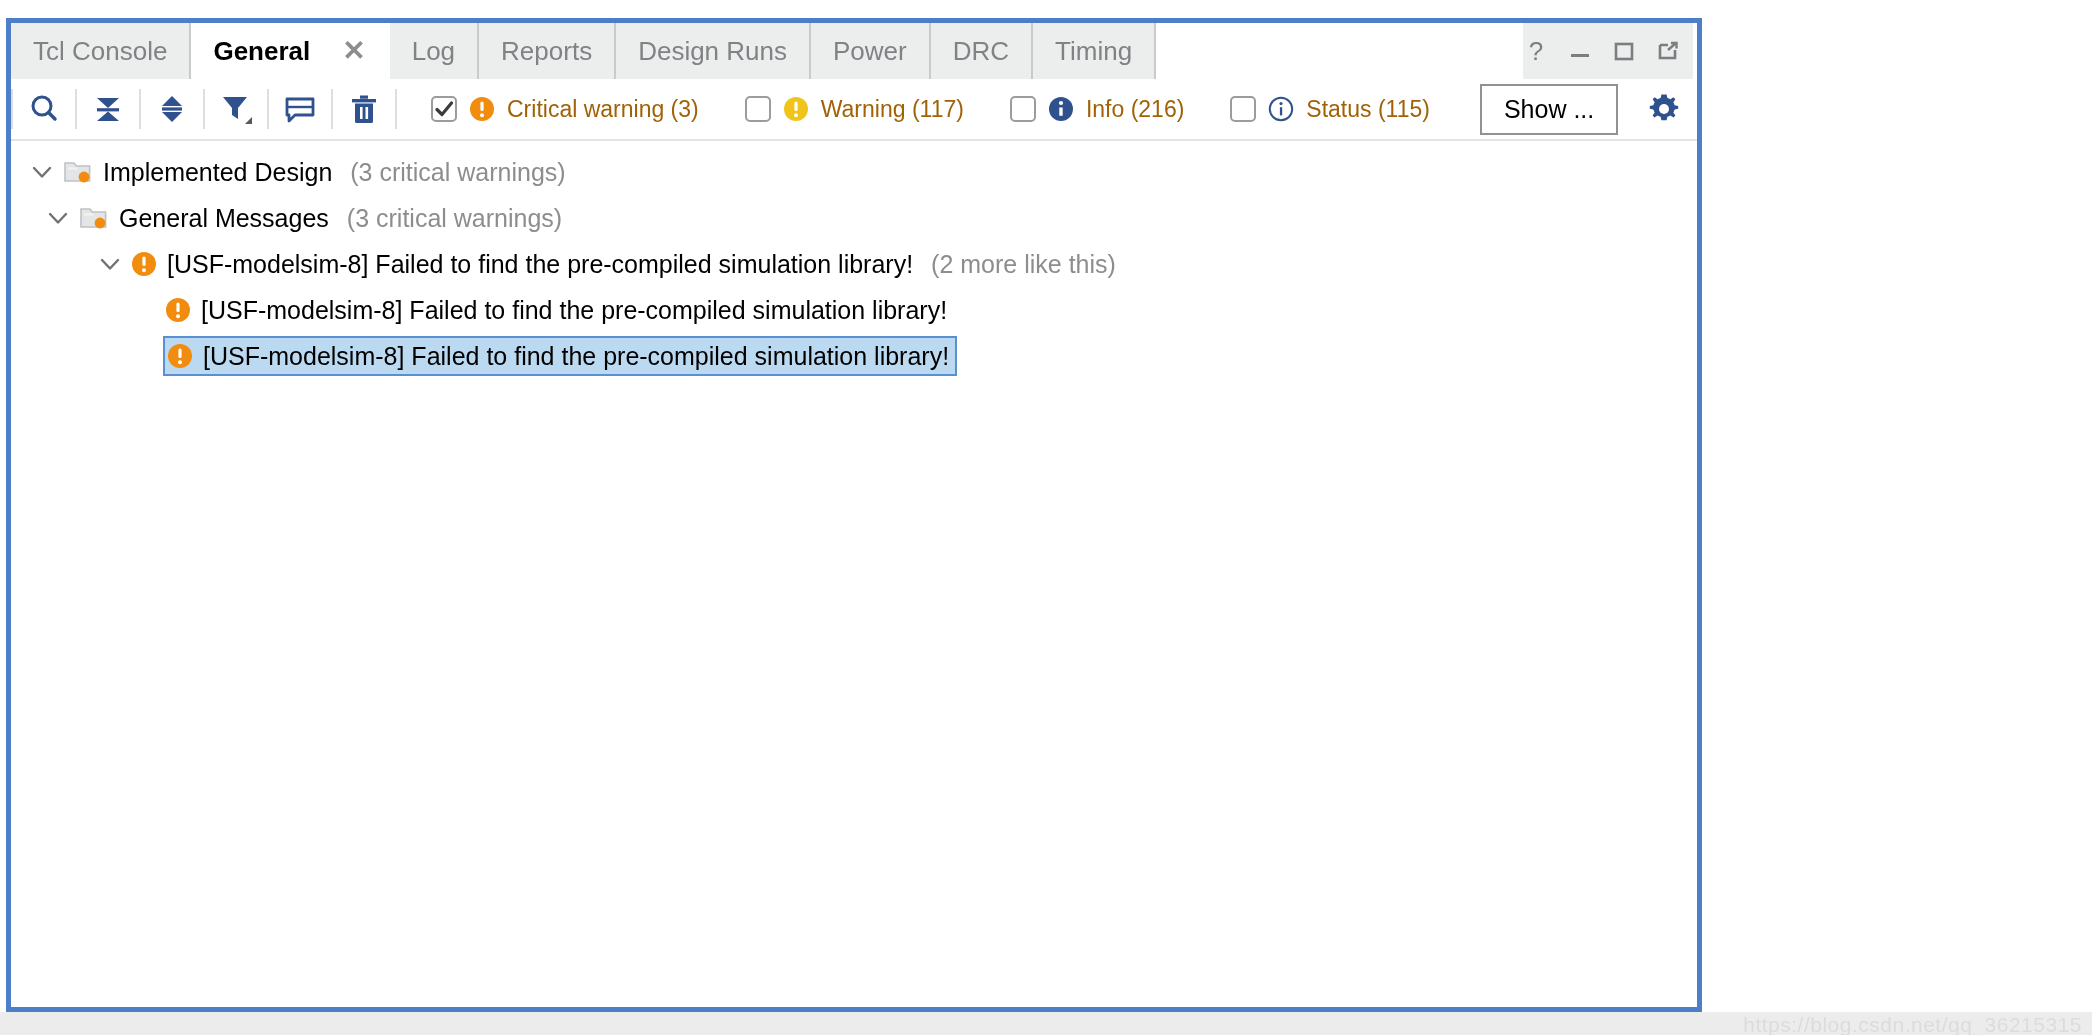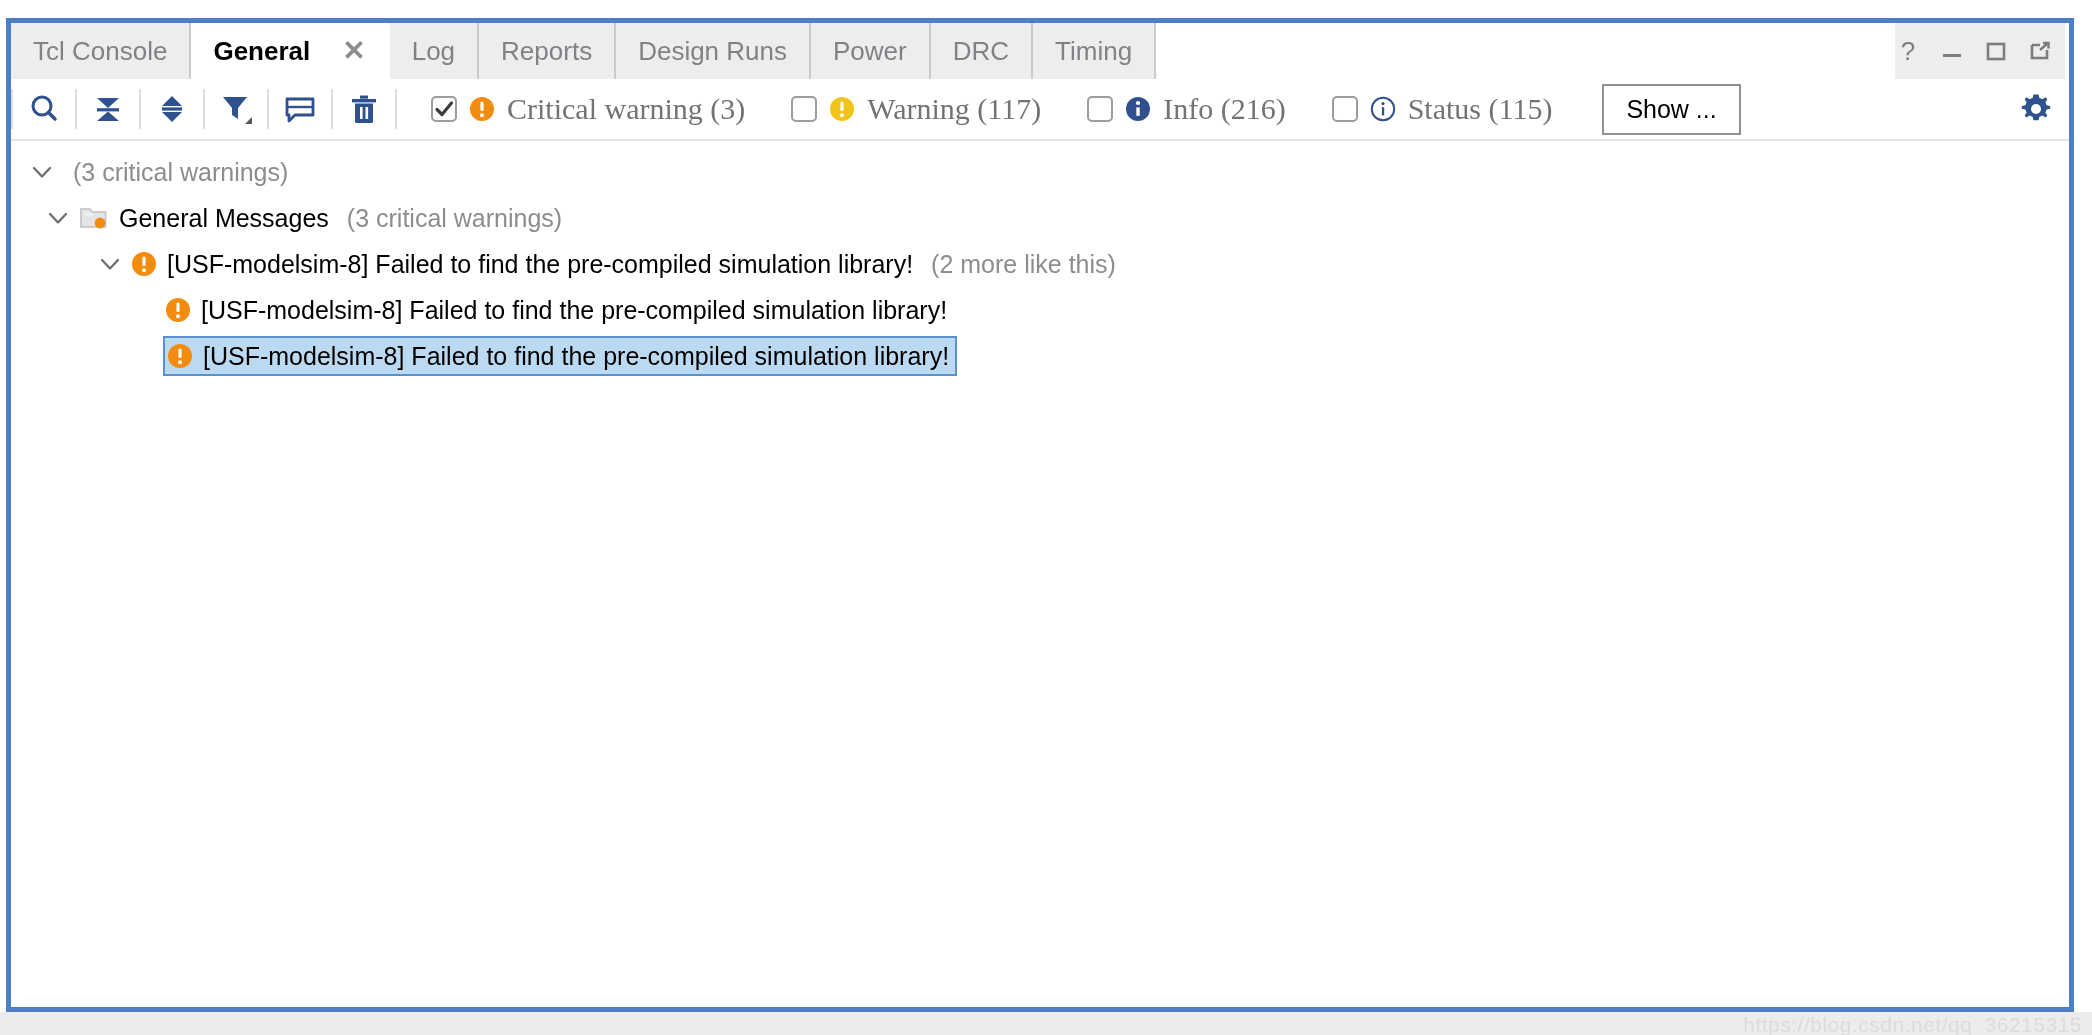--- a/index.html
+++ b/index.html
@@ -17,21 +17,21 @@
     width: 2092px;
     height: 1035px;
     background: #ffffff;
   }
 
   
   .panel {
     position: absolute;
     left: 6px;
     top: 18px;
-    width: 2068px;
+    width: 1696px;
     height: 994px;
     border: 5px solid #4d7fc9;
     box-sizing: border-box;
     background: #ffffff;
     display: flex;
     flex-direction: column;
   }
 
   
   .tabbar {
@@ -158,23 +158,22 @@
   .sev-icon {
     width: 26px;
     height: 26px;
     margin-right: 12px;
     flex: none;
     display: inline-flex;
     align-items: center;
     justify-content: center;
   }
   .filter-label {
-    font-size: 30px;
-    color: #737373;
-    font-family: Liberation Serif, serif;
+    font-size: 23px;
+    color: #a16207;
   }
 
   .show-btn {
     border: 2px solid #8f9194;
     background: #ffffff;
     font-size: 25px;
     color: #000000;
     padding: 9px 22px;
     margin-left: 4px;
     white-space: nowrap;
@@ -448,36 +447,46 @@
       </div>
     </div>
 
     <div class="treearea" id="tree-host">
         <div class="row" style="padding-left: 16px;">
           <span class="chev">
             <svg width="26" height="26" viewBox="0 0 26 26">
               <path d="M5 9 L13 17.5 L21 9" fill="none" stroke="#6f7275" stroke-width="2.4" stroke-linecap="round" stroke-linejoin="round"></path>
             </svg>
           </span>
-          <span class="node-sub">(3 critical warnings)</span>
-        </div>
-        <div class="row" style="padding-left: 32px;">
-          <span class="chev">
-            <svg width="26" height="26" viewBox="0 0 26 26">
-              <path d="M5 9 L13 17.5 L21 9" fill="none" stroke="#6f7275" stroke-width="2.4" stroke-linecap="round" stroke-linejoin="round"></path>
-            </svg>
-          </span>
           <span class="msg-plain">
             <span class="node-icon">
               <svg width="30" height="28" viewBox="0 0 30 28">
                 <path d="M2 5 h9 l2.4 3 h13.2 v15 h-24.6 Z" fill="#e4e5e6" stroke="#bfc1c3" stroke-width="1.6"></path>
                 <path d="M5 9.5 h8.5 l1.6 2 h-10.1 Z" fill="#f2f3f3"></path>
                 <circle cx="21" cy="19" r="5.4" fill="#f28c0f"></circle>
               </svg>
             </span>
+            <span class="node-text">Implemented Design</span>
+          </span>
+          <span class="node-sub">(3 critical warnings)</span>
+        </div>
+        <div class="row" style="padding-left: 32px;">
+          <span class="chev">
+            <svg width="26" height="26" viewBox="0 0 26 26">
+              <path d="M5 9 L13 17.5 L21 9" fill="none" stroke="#6f7275" stroke-width="2.4" stroke-linecap="round" stroke-linejoin="round"></path>
+            </svg>
+          </span>
+          <span class="msg-plain">
+            <span class="node-icon">
+              <svg width="30" height="28" viewBox="0 0 30 28">
+                <path d="M2 5 h9 l2.4 3 h13.2 v15 h-24.6 Z" fill="#e4e5e6" stroke="#bfc1c3" stroke-width="1.6"></path>
+                <path d="M5 9.5 h8.5 l1.6 2 h-10.1 Z" fill="#f2f3f3"></path>
+                <circle cx="21" cy="19" r="5.4" fill="#f28c0f"></circle>
+              </svg>
+            </span>
             <span class="node-text">General Messages</span>
           </span>
           <span class="node-sub">(3 critical warnings)</span>
         </div>
         <div class="row" style="padding-left: 84px;">
           <span class="chev">
             <svg width="26" height="26" viewBox="0 0 26 26">
               <path d="M5 9 L13 17.5 L21 9" fill="none" stroke="#6f7275" stroke-width="2.4" stroke-linecap="round" stroke-linejoin="round"></path>
             </svg>
           </span>

